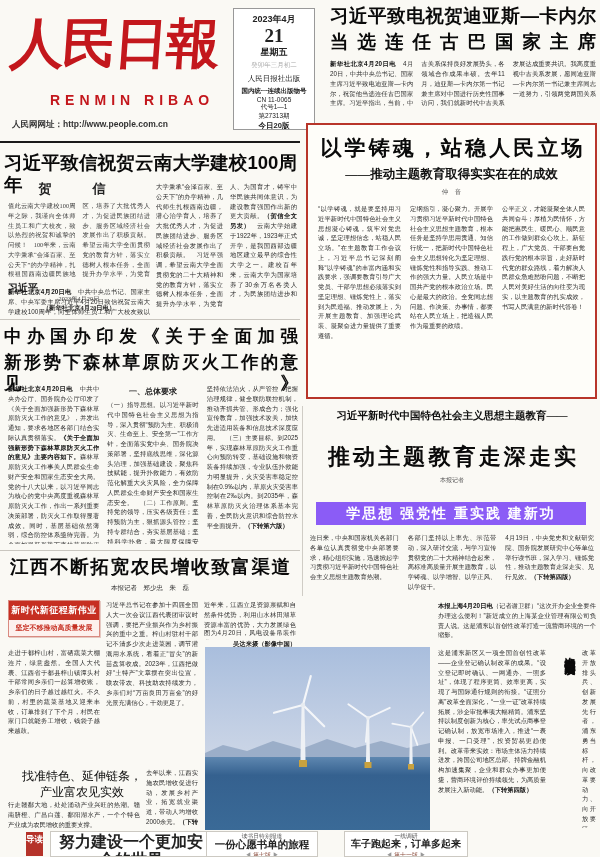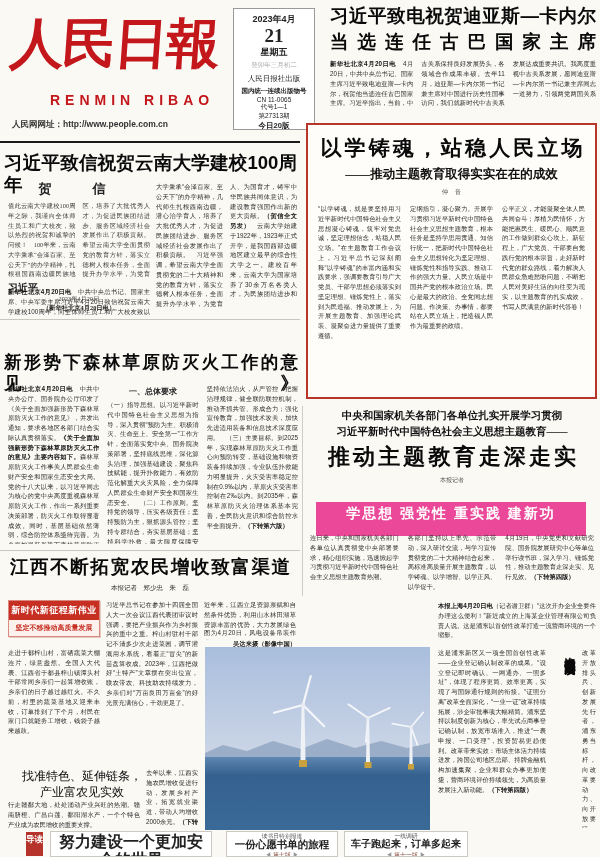--- a/index.html
+++ b/index.html
@@ -67,20 +67,21 @@
   <div class="abs bt" style="left:8px;top:287px;width:142px;height:28px;">
     <b>新华社北京4月20日电　</b><span>中共中央总书记、国家主席、中央军委主席习近平4月20日致信祝贺云南大学建校100周年，向全体师生员工和广大校友致以热烈的祝贺和诚挚的问候。</span>
   </div>
 
   <div class="abs bt" style="left:156px;top:182px;width:141px;height:132px;column-count:2;column-gap:7px;">
     <span>大学秉承“会泽百家、至公天下”的办学精神，几代师生扎根西南边疆，潜心治学育人，培养了大批优秀人才，为促进民族团结进步、服务区域经济社会发展作出了积极贡献。　习近平强调，希望云南大学全面贯彻党的二十大精神和党的教育方针，落实立德树人根本任务，全面提升办学水平，为党育人、为国育才，铸牢中华民族共同体意识，为建设教育强国作出新的更大贡献。</span><b>（贺信全文另发）</b><span>　云南大学始建于1922年，1923年正式开学，是我国西部边疆地区建立最早的综合性大学之一。建校百年来，云南大学为国家培养了30余万名各类人才，为民族团结进步和边疆繁荣稳定作出了积极贡献。</span>
   </div>
 
   <div class="hr" style="left:0;top:319px;width:300px;"></div>
 
+  <div class="abs hl jline" style="left:4px;top:326px;width:294px;font-size:17.5px;">中办国办印发《关于全面加强</div>
   <div class="abs hl jline" style="left:4px;top:352px;width:294px;font-size:17.5px;">新形势下森林草原防灭火工作的意见》</div>
 
   <div class="abs" style="left:8px;top:384px;width:290px;height:160px;display:flex;gap:8px;overflow:hidden;">
     <div class="bt" style="flex:1;height:160px;">
       <b>新华社北京4月20日电　</b><span>中共中央办公厅、国务院办公厅印发了《关于全面加强新形势下森林草原防灭火工作的意见》，并发出通知，要求各地区各部门结合实际认真贯彻落实。</span><b>《关于全面加强新形势下森林草原防灭火工作的意见》主要内容如下。</b><span>森林草原防灭火工作事关人民群众生命财产安全和国家生态安全大局。党的十八大以来，以习近平同志为核心的党中央高度重视森林草原防灭火工作，作出一系列重要决策部署，防灭火工作取得显著成效。同时，基层基础依然薄弱，综合防控体系亟待完善。为全面加强新形势下森林草原防灭火工作，现提出如下意见。</span>
     </div>
     <div style="flex:1;overflow:hidden;">
       <div class="center" style="font-size:8px;font-weight:700;margin:2px 0 3px;">一、总体要求</div>
       <div class="bt" style="height:146px;">（一）指导思想。以习近平新时代中国特色社会主义思想为指导，深入贯彻“预防为主、积极消灭、生命至上、安全第一”工作方针，全面落实党中央、国务院决策部署，坚持底线思维，深化源头治理，加强基础建设，聚焦科技赋能，提升扑救能力，有效防范化解重大火灾风险，全力保障人民群众生命财产安全和国家生态安全。　（二）工作原则。坚持党的领导，压实各级责任；坚持预防为主，狠抓源头管控；坚持专群结合，夯实基层基础；坚持科学扑救，最大限度保障安全，系统谋划、整体推进。</div>
     </div>
@@ -121,27 +122,26 @@
     <div class="serif center" style="font-size:12.5px;font-weight:700;margin-top:6px;color:#111;">——推动主题教育取得实实在在的成效</div>
     <div class="center" style="font-size:6.5px;color:#555;margin-top:5px;">仲　音</div>
     <div style="display:flex;gap:9px;margin:7px 10px 0;height:186px;overflow:hidden;">
       <div class="bt" style="flex:1;height:186px;">“以学铸魂，就是要坚持用习近平新时代中国特色社会主义思想凝心铸魂，筑牢对党忠诚，坚定理想信念，站稳人民立场。”在主题教育工作会议上，习近平总书记深刻阐释“以学铸魂”的丰富内涵和实践要求，强调要教育引导广大党员、干部学思想必须落实到坚定理想、锤炼党性上，落实到为民造福、推动发展上，为开展主题教育、加强理论武装、凝聚奋进力量提供了重要遵循。</div>
       <div class="bt" style="flex:1;height:186px;">定纲指引，凝心聚力。开展学习贯彻习近平新时代中国特色社会主义思想主题教育，根本任务是坚持学思用贯通、知信行统一，把新时代中国特色社会主义思想转化为坚定理想、锤炼党性和指导实践、推动工作的强大力量。人民立场是中国共产党的根本政治立场。民心是最大的政治。全党同志想问题、作决策、办事情，都要站在人民立场上，把造福人民作为最重要的政绩。</div>
       <div class="bt" style="flex:1;height:186px;">公平正义，才能凝聚全体人民共同奋斗；厚植为民情怀，方能把惠民生、暖民心、顺民意的工作做到群众心坎上。新征程上，广大党员、干部要自觉践行党的根本宗旨，走好新时代党的群众路线，着力解决人民群众急难愁盼问题，不断把人民对美好生活的向往变为现实，以主题教育的扎实成效，书写人民满意的新时代答卷！</div>
     </div>
   </div>
 
   <div class="abs serif center" style="left:306px;top:408px;width:292px;font-size:10.5px;font-weight:700;line-height:1.5;color:#111;">
-    <div>中央和国家机关各部门各单位扎实开展学习贯彻</div>
     <div>习近平新时代中国特色社会主义思想主题教育——</div>
   </div>
   <div class="abs hl jline" style="left:328px;top:444px;width:248px;font-size:22px;">推动主题教育走深走实</div>
   <div class="abs center" style="left:306px;top:476px;width:292px;font-size:6px;color:#555;">本报记者</div>
 
-  <div class="abs" style="left:316px;top:502px;width:270px;height:34px;background:#ec4899;color:#fff;font-weight:700;
+  <div class="abs" style="left:316px;top:502px;width:270px;height:23px;background:#8b5cf6;color:#fff;font-weight:700;
               font-size:14px;letter-spacing:2px;text-align:center;line-height:23px;overflow:hidden;">学思想  强党性  重实践  建新功</div>
 
   <div class="abs" style="left:310px;top:533px;width:284px;height:62px;display:flex;gap:9px;overflow:hidden;">
     <div class="bt" style="flex:1;height:62px;">连日来，中央和国家机关各部门各单位认真贯彻党中央部署要求，精心组织实施，迅速掀起学习贯彻习近平新时代中国特色社会主义思想主题教育热潮。</div>
     <div class="bt" style="flex:1;height:62px;">各部门坚持以上率先、示范带动，深入研讨交流，与学习宣传贯彻党的二十大精神结合起来，高标准高质量开展主题教育，以学铸魂、以学增智、以学正风、以学促干。</div>
     <div class="bt" style="flex:1;height:62px;">
       <span>4月19日，中央党史和文献研究院、国务院发展研究中心等单位举行读书班，深入学习、锤炼党性，推动主题教育走深走实、见行见效。</span><b>（下转第四版）</b>
     </div>
   </div>
 
@@ -215,21 +215,21 @@
 
   <div class="abs" style="left:26px;top:832px;width:17px;height:24px;background:#b5332a;color:#fff;font-size:8.5px;
               font-weight:700;text-align:left;line-height:11px;padding-top:2px;box-sizing:border-box;">导读</div>
 
   <div class="box-item" style="left:50px;top:831px;width:162px;height:26px;">
     <div style="font-size:16px;font-weight:700;line-height:1.1;">努力建设一个更加安全的世界</div>
     <div style="font-size:6px;color:#444;line-height:1.1;">——写在全球安全倡议提出一周年之际</div>
     <div class="page-line">第三版</div>
   </div>
 
-  <div class="box-item" style="left:226px;top:831px;width:112px;height:26px;">
+  <div class="box-item" style="left:206px;top:831px;width:112px;height:26px;">
     <div style="font-size:5.8px;color:#555;line-height:1.1;">读书日特别报道</div>
     <div style="font-size:10.5px;font-weight:700;line-height:1.05;">一份心愿书单的旅程</div>
     <div class="page-line">第七版</div>
   </div>
 
   <div class="box-item" style="left:344px;top:831px;width:124px;height:26px;">
     <div style="font-size:5.8px;color:#555;line-height:1.1;">一线调研</div>
     <div style="font-size:10px;font-weight:700;line-height:1.05;">车子跑起来，订单多起来</div>
     <div class="page-line">第十一版</div>
   </div>

